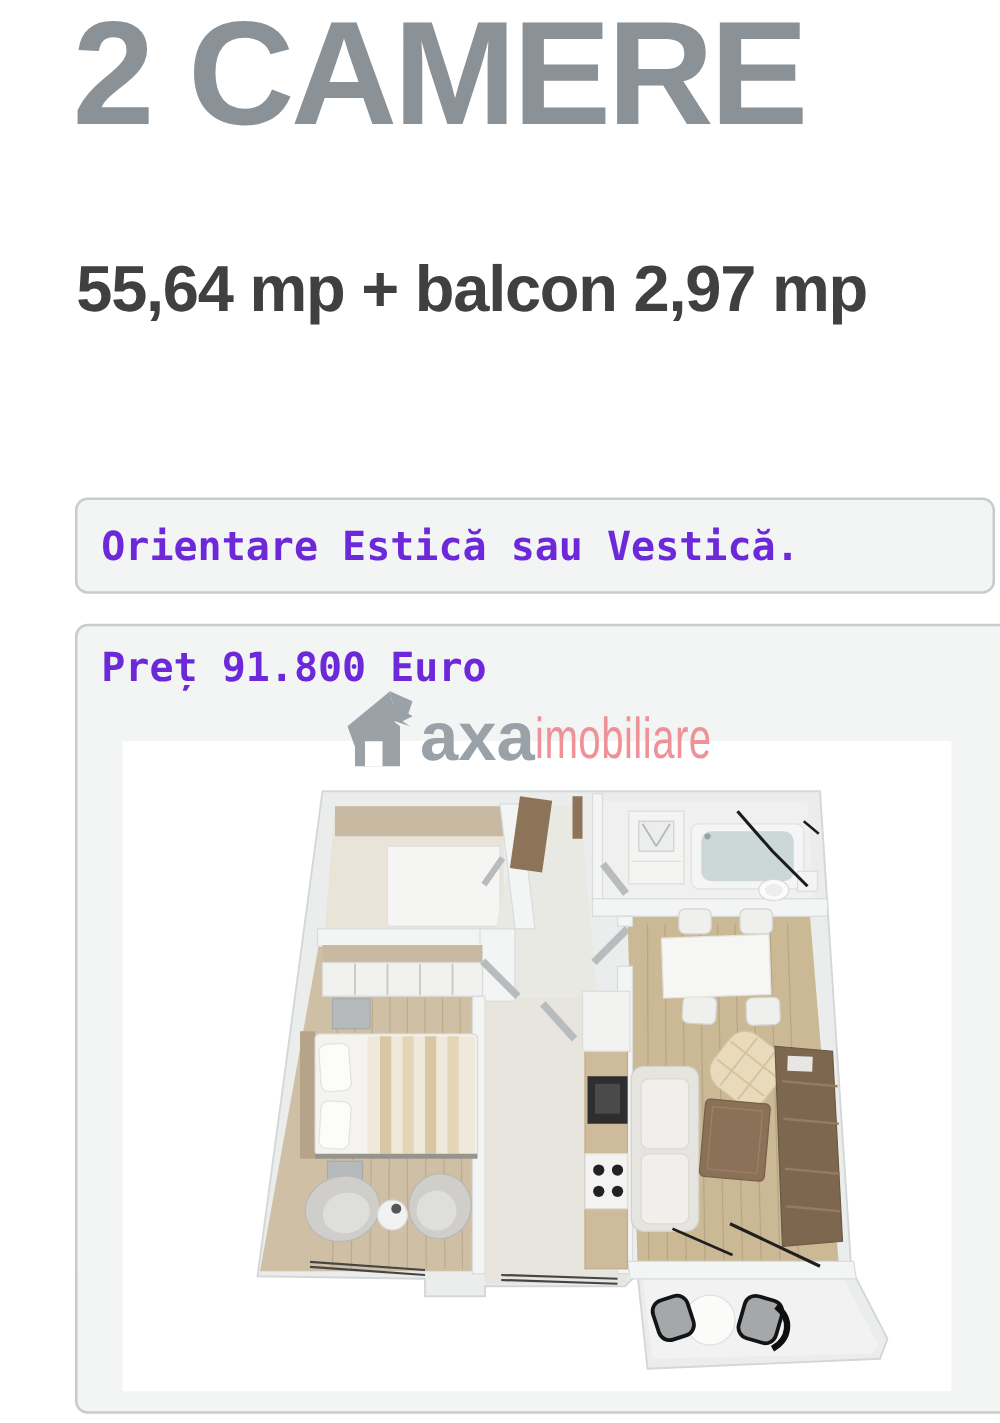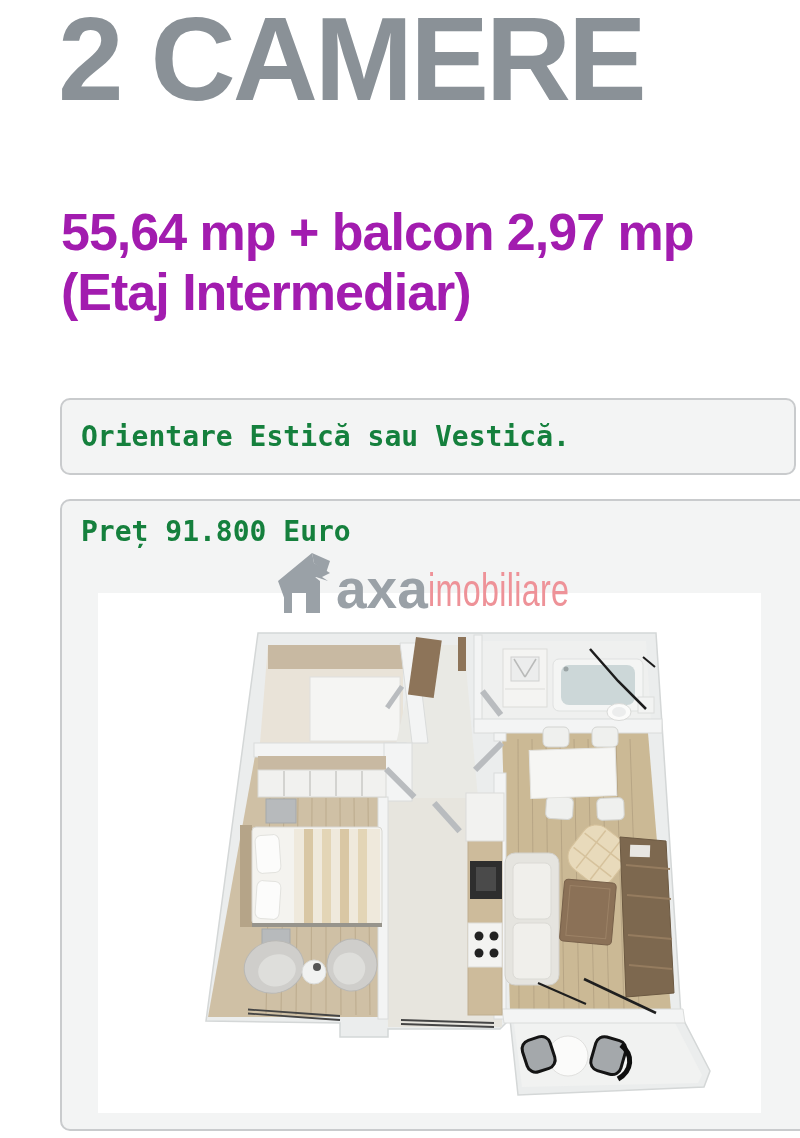--- a/index.html
+++ b/index.html
@@ -7,30 +7,30 @@
     position:relative;width:800px;height:1138px;background:#ffffff;overflow:hidden;
     font-family:"Liberation Sans",sans-serif;
     margin-left:28px;
   }
   .title{
     position:absolute;left:30px;top:-8px;margin:0;
     font-size:118px;font-weight:bold;letter-spacing:-3px;color:#8a9197;line-height:1.15;
   }
   .subtitle{
     position:absolute;left:33px;top:202px;
-    font-size:52px;font-weight:bold;color:#a21caf;line-height:60px;letter-spacing:-1px;
+    font-size:52px;font-weight:bold;color:#404040;line-height:60px;letter-spacing:-1px;
   }
   .note-box{
     position:absolute;left:32px;top:398px;width:736px;height:77px;
     background:#f3f4f4;border:2px solid #c9cbcd;border-radius:10px;
     box-sizing:border-box;display:flex;align-items:center;padding-left:19px;
   }
   .mono{
     font-family:"DejaVu Sans Mono",monospace;font-weight:bold;
-    font-size:28px;color:#15803d;
+    font-size:32px;color:#6d28d9;
   }
   .price-box{
     position:absolute;left:32px;top:499px;width:800px;height:632px;
     background:#f3f4f4;border:2px solid #c9cbcd;border-radius:10px;
     box-sizing:border-box;
   }
   .price-text{position:absolute;left:19px;top:14px;}
   .plan-wrap{
     position:absolute;left:36px;top:92px;width:663px;height:520px;background:#ffffff;
   }
@@ -50,21 +50,20 @@
 </style>
 </head>
 <body>
 
 <div class="page">
 
   <h1 class="title">2 CAMERE</h1>
 
   <div class="subtitle">
     <div>55,64 mp + balcon 2,97 mp</div>
-    <div>(Etaj Intermediar)</div>
   </div>
 
   <div class="note-box">
     <span class="mono">Orientare Estică sau Vestică.</span>
   </div>
 
   <div class="price-box">
     <div class="price-text mono">Preț 91.800 Euro</div>
 
     <div class="plan-wrap">

